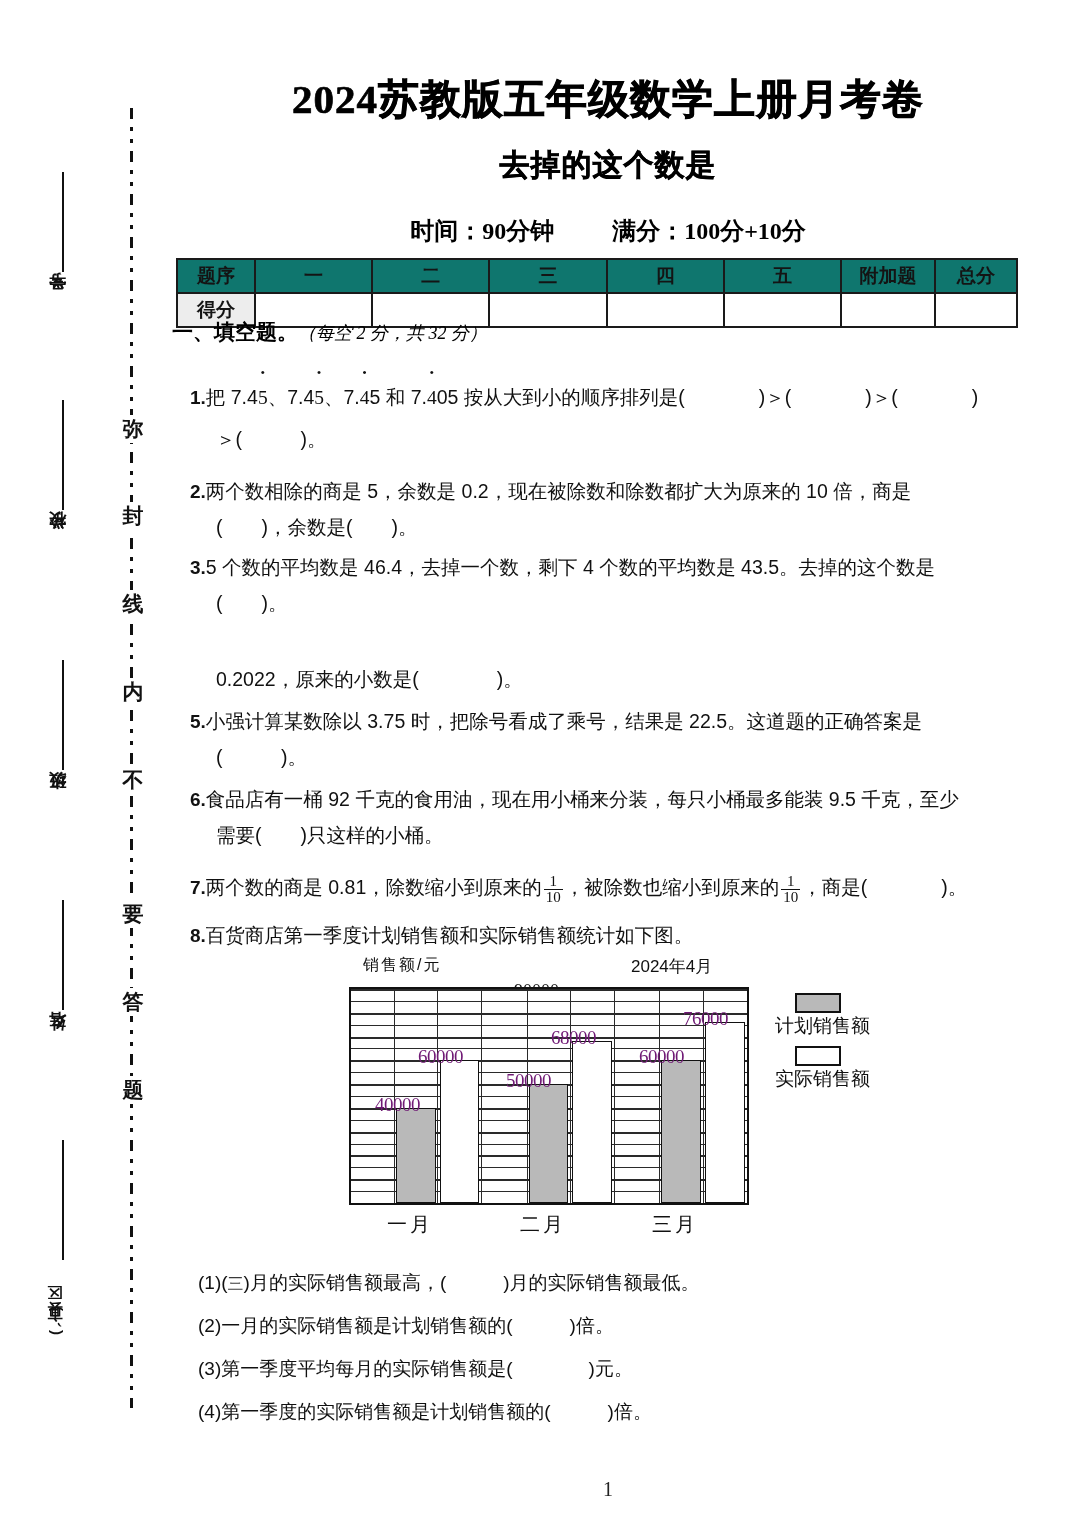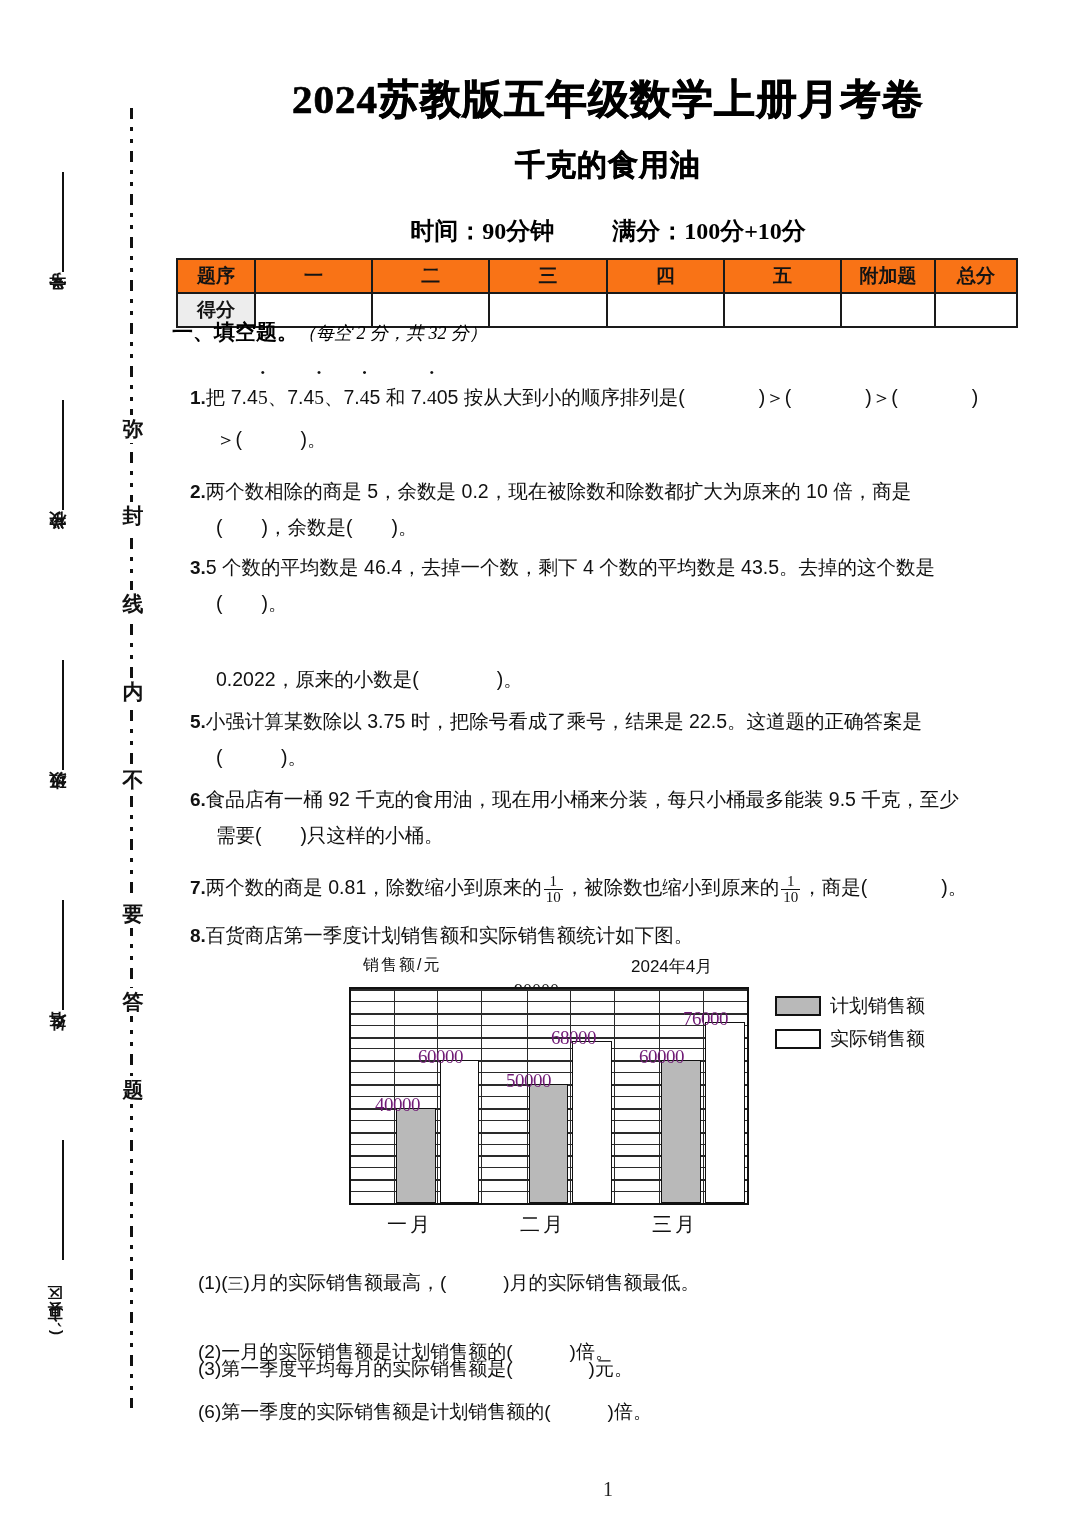--- a/index.html
+++ b/index.html
@@ -130,21 +130,21 @@
   #score-table td {
     border: 2px solid #1a1a1a;
     height: 32px;
     text-align: center;
     vertical-align: middle;
     font-size: 19px;
     font-weight: bold;
     font-family: "Liberation Sans", "DejaVu Sans", sans-serif;
     padding: 0;
   }
-  #score-table tr.head td { background: #f97316; }
+  #score-table tr.head td { background: #0f766e; }
   #score-table td.rowhead { background: #ededed; width: 76px; }
   #score-table td.col-extra { width: 92px; }
   #score-table td.col-total { width: 80px; }
 
   
   .section-head {
     position: absolute;
     font-size: 21px;
     font-weight: bold;
     font-family: "Liberation Sans", "DejaVu Sans", sans-serif;
@@ -291,20 +291,21 @@
   }
   #legend {
     position: absolute;
     left: 512px;
     top: 38px;
   }
   .legend-row {
     display: flex;
     align-items: center;
     margin-bottom: 7px;
+    flex-direction: column;
   }
   .legend-swatch {
     width: 46px;
     height: 20px;
     border: 2px solid #111;
     box-sizing: border-box;
     margin-right: 9px;
   }
   .legend-swatch.plan { background: #b9b9b9; }
   .legend-swatch.actual { background: #fff; }
@@ -360,21 +361,21 @@
   <div class="info-rule" style="top:900px; height:110px;"></div>
   <div class="info-label" style="top:1012px; height:62px;">姓名</div>
 
   <div class="info-rule" style="top:1140px; height:120px;"></div>
   <div class="info-label" style="top:1272px; height:98px; font-size:15px;">市(县、区)</div>
 </div>
 
 <div id="sheet">
 
   <div id="paper-title">2024苏教版五年级数学上册月考卷</div>
-  <div id="paper-subtitle">千克的食用油</div>
+  <div id="paper-subtitle">去掉的这个数是</div>
 
   <div id="exam-meta">
     <span>时间：90分钟</span>
     <span class="meta-gap"></span>
     <span>满分：100分+10分</span>
   </div>
 
   <table id="score-table">
     <tbody>
         <tr class="head">
@@ -526,24 +527,24 @@
       <div class="legend-row">
         <span class="legend-swatch actual"></span>
         <span class="legend-text">实际销售额</span>
       </div>
     </div>
   </div>
 
   <div class="subq" style="left:30px; top:1270px;">
     <span>(1)(</span><span class="answer-fill">三</span><span>)月的实际销售额最高，(　　　)月的实际销售额最低。</span>
   </div>
-  <div class="subq" style="left:30px; top:1313px;margin-top:26px;">
+  <div class="subq" style="left:30px; top:1313px;">
     <span>(2)一月的实际销售额是计划销售额的(　　　)倍。</span>
   </div>
   <div class="subq" style="left:30px; top:1356px;">
     <span>(3)第一季度平均每月的实际销售额是(　　　　)元。</span>
   </div>
   <div class="subq" style="left:30px; top:1399px;">
-    <span>(6)第一季度的实际销售额是计划销售额的(　　　)倍。</span>
+    <span>(4)第一季度的实际销售额是计划销售额的(　　　)倍。</span>
   </div>
 
   <div id="page-number">1</div>
 </div>
 
 </body></html>

